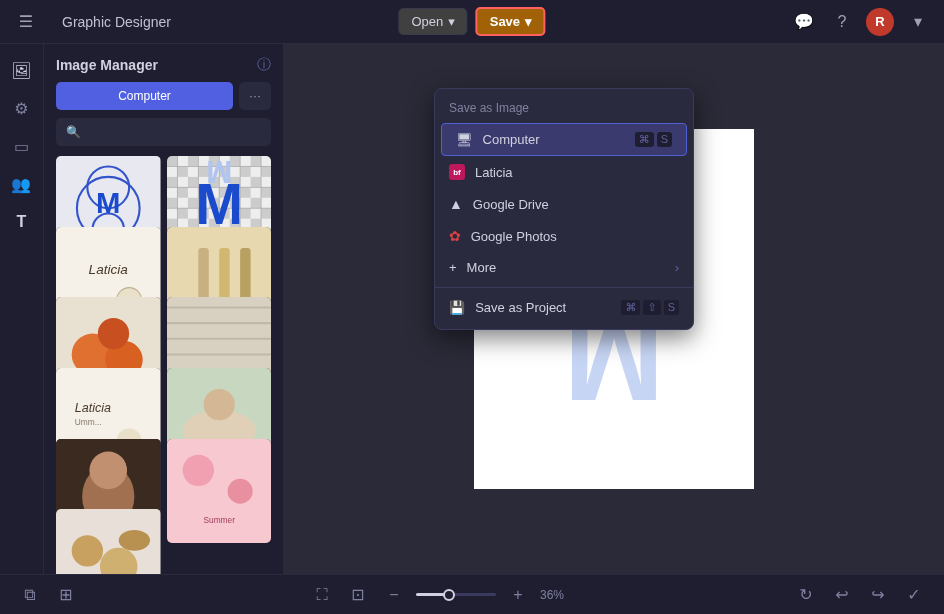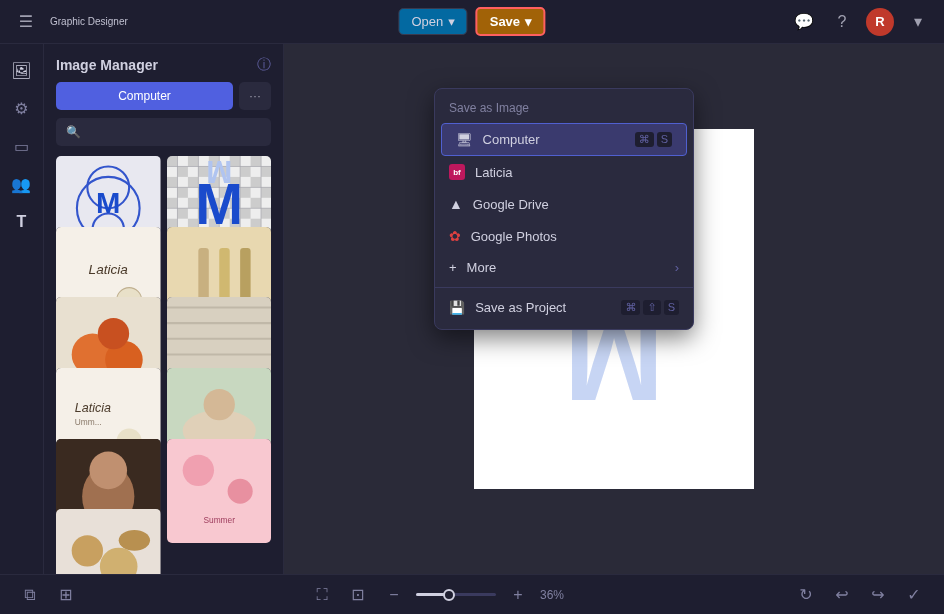--- a/index.html
+++ b/index.html
@@ -24,33 +24,34 @@
       padding: 0 12px;
       border-bottom: 1px solid #2a2a3e;
       flex-shrink: 0;
     }
     .header-left {
       display: flex;
       align-items: center;
       gap: 10px;
     }
     .header-title {
-      font-size: 10px;
+      font-size: 14px;
       color: #c0c0d0;
+      margin-left: 12px;
     }
     .header-center {
       display: flex;
       align-items: center;
       gap: 8px;
       position: absolute;
       left: 50%;
       transform: translateX(-50%);
     }
     .btn-open {
-      background: #0369a1;
+      background: #404040;
       border: 1px solid #3a3a4e;
       color: #d0d0e0;
       padding: 5px 12px;
       border-radius: 5px;
       font-size: 13px;
       cursor: pointer;
       display: flex;
       align-items: center;
       gap: 5px;
     }

